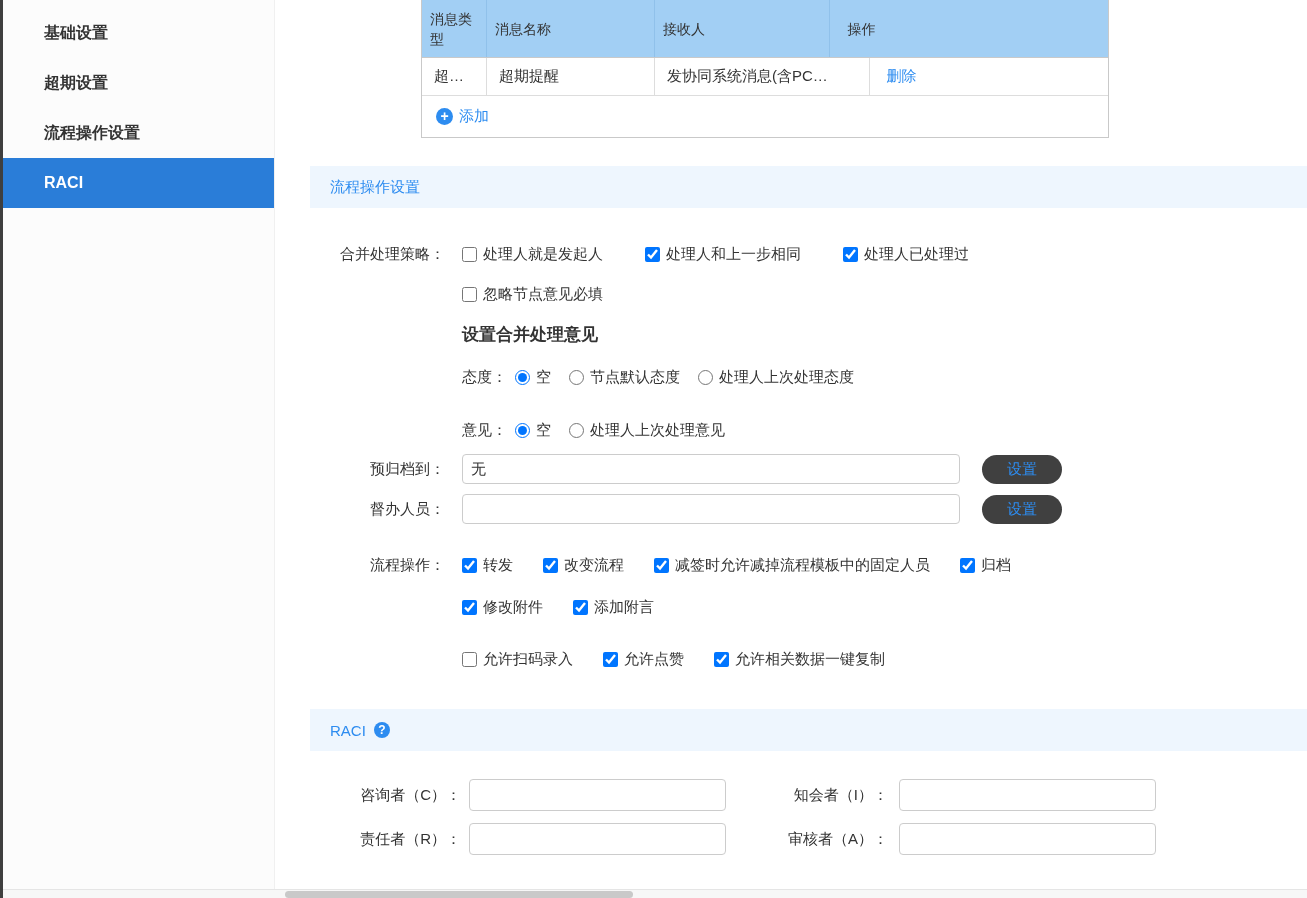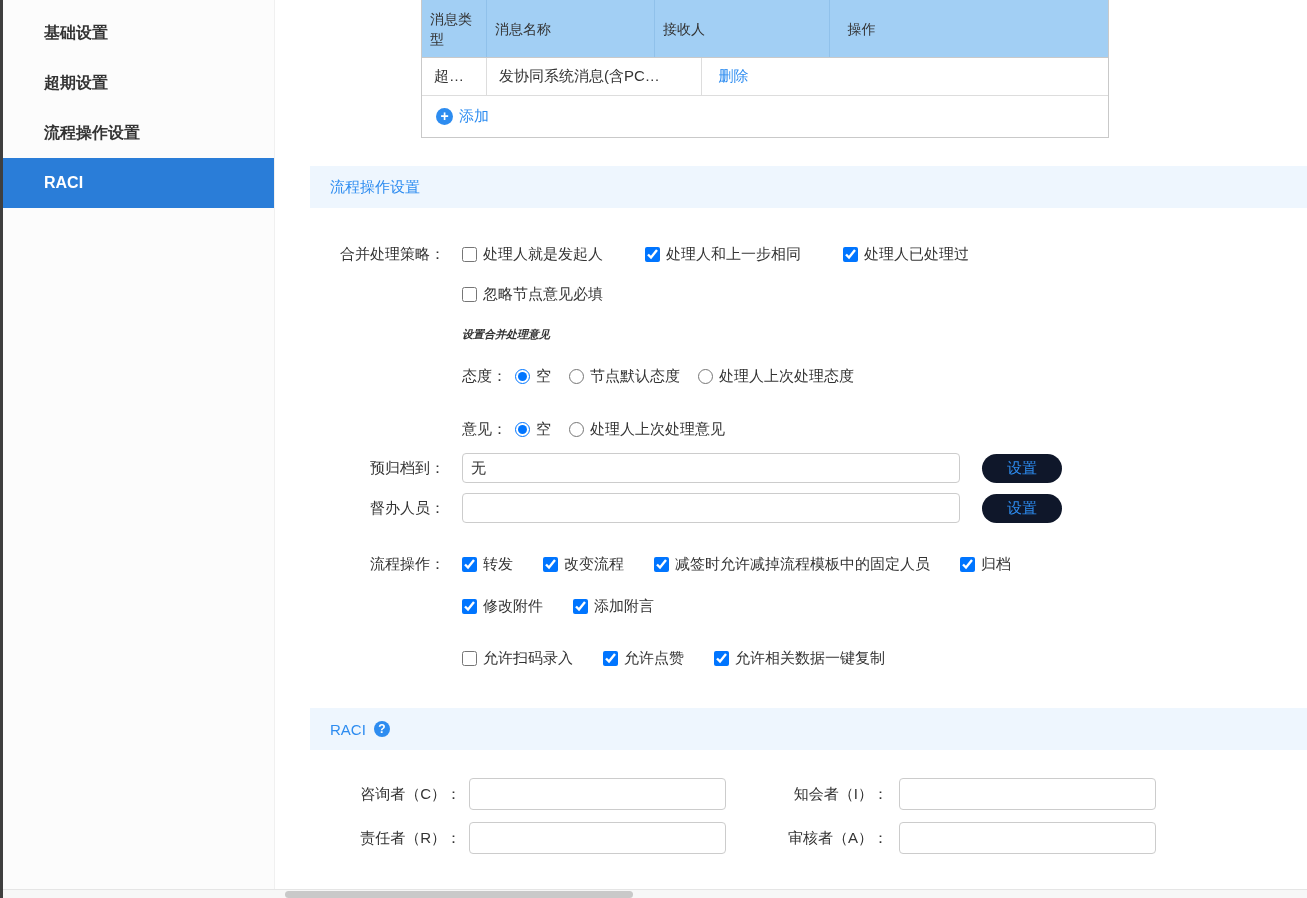--- a/index.html
+++ b/index.html
@@ -41,25 +41,25 @@
   
   .form { margin-top:35px; font-size:15px; }
   .form-row { display:flex; align-items:center; margin-left:21px; min-height:22px; }
   .form-label { width:152px; text-align:right; padding-right:17px; flex-shrink:0; white-space:nowrap; }
   .mb18 { margin-bottom:18px; } .mb20 { margin-bottom:20px; } .mb19 { margin-bottom:31px; }
   .mb13 { margin-bottom:13px; } .mb10 { margin-bottom:10px; } .mb14 { margin-bottom:30px; }
   .mb24 { margin-bottom:24px; }
   .cb, .rb { display:inline-flex; align-items:center; margin-right:42px; cursor:pointer; white-space:nowrap; }
   .cb input, .rb input { width:15px; height:15px; margin-right:6px; cursor:pointer; }
   .ops .cb { margin-right:30px; }
-  .bold-title { font-weight:bold; font-size:11px;font-style:italic; }
+  .bold-title { font-weight:bold; font-size:17px; }
   .inline-label { margin-right:8px; white-space:nowrap; }
   .rb { margin-right:18px; }
   .text-input { width:498px; height:30px; border:1px solid #ccc; border-radius:4px; padding:0 8px; font-size:15px; color:#333; font-family:inherit; }
-  .set-btn { margin-left:22px; width:80px; height:29px; border:none; border-radius:15px; background:#0f172a; color:#2d8cf0; font-size:15px; cursor:pointer; font-family:inherit; }
+  .set-btn { margin-left:22px; width:80px; height:29px; border:none; border-radius:15px; background:#404040; color:#2d8cf0; font-size:15px; cursor:pointer; font-family:inherit; }
 
   
   .raci-form { margin-top:28px; font-size:15px; }
   .raci-row { display:flex; align-items:center; margin-left:21px; margin-bottom:12px; }
   .raci-label { width:159px; text-align:right; padding-right:8px; white-space:nowrap; }
   .raci-label.second { width:173px; padding-right:11px; }
   .raci-input { width:257px; height:32px; border:1px solid #ccc; border-radius:4px; padding:0 8px; font-size:15px; font-family:inherit; }
 
   
   .hscroll { position:absolute; left:0; right:0; bottom:0; height:9px; background:#f7f7f7; border-top:1px solid #e5e5e5; z-index:5; }
@@ -82,20 +82,21 @@
 
     <div class="msg-table">
       <div class="t-head">
         <div class="t-hcell c0">消息类型</div>
         <div class="t-hcell c1">消息名称</div>
         <div class="t-hcell c2">接收人</div>
         <div class="t-hcell c4">操作</div>
       </div>
       <div class="t-row">
         <div class="t-cell c0">超…</div>
+        <div class="t-cell c1">超期提醒</div>
         <div class="t-cell c3">发协同系统消息(含PC…</div>
         <div class="t-cell c4">
             <span class="link">删除</span>
           </div>
       </div>
       <div class="t-add">
         <span class="plus-icon">+</span>
         <span class="add-label">添加</span>
       </div>
     </div>

